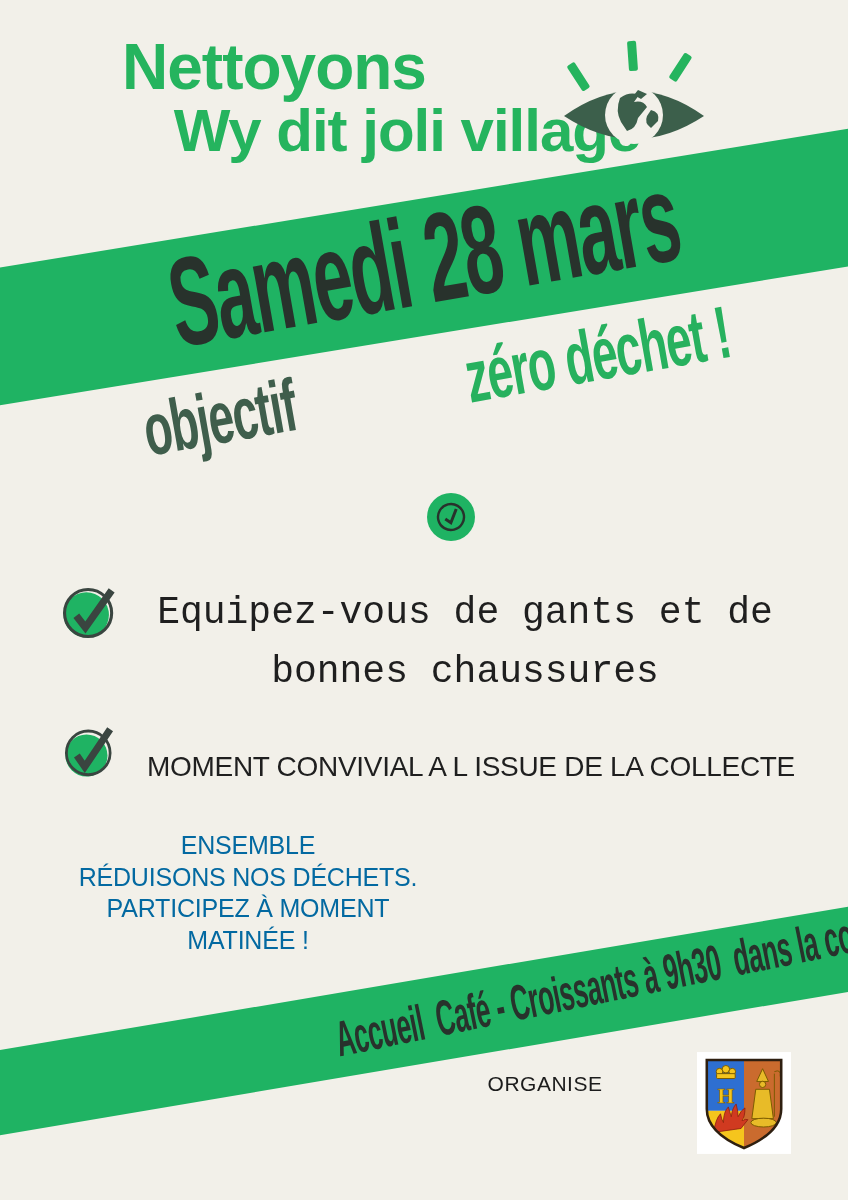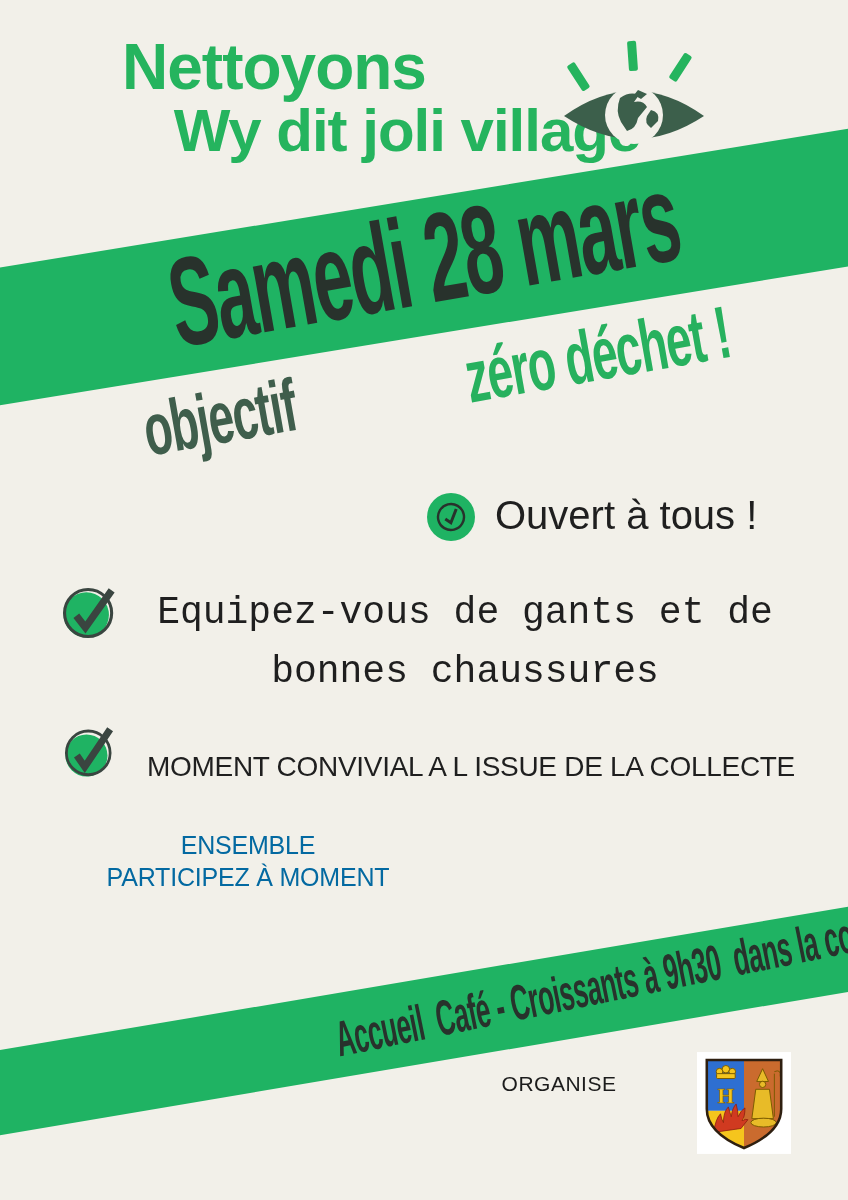--- a/index.html
+++ b/index.html
@@ -42,21 +42,21 @@
   .bullet3-text{position:absolute;left:91px;top:751px;width:760px;text-align:center;
     font-size:28px;letter-spacing:-0.3px;color:#1f1f1f;}
 
   .message{position:absolute;left:48px;top:830px;width:400px;text-align:center;
     font-size:25px;line-height:31.5px;color:#0369a1;letter-spacing:-0.2px;}
 
   .banner-bottom-text{top:952px;left:24px;width:800px;height:140px;line-height:140px;
     transform:rotate(-11.5deg);color:#28322c;font-weight:bold;font-size:50px;}
   .banner-bottom-text .squeeze{transform:scaleX(0.52);letter-spacing:-1px;}
 
-  .organiser{position:absolute;left:444px;top:1072px;width:230px;text-align:center;color:#1c1c1c;}
+  .organiser{position:absolute;left:430px;top:1072px;width:230px;text-align:center;color:#1c1c1c;}
   .organiser-l1{font-size:21px;letter-spacing:0.5px;}
   .organiser-l2{font-size:15.5px;margin-top:3px;letter-spacing:0.3px;}
 
   .eye{position:absolute;left:558px;top:36px;width:152px;height:116px;}
   .crest{position:absolute;left:697px;top:1052px;width:94px;height:102px;}
 </style>
 </head>
 <body>
 
 <div class="poster">
@@ -96,21 +96,20 @@
 
   <div class="check" style="left:427px;top:493px;">
     <svg width="48" height="48" viewBox="0 0 48 48">
       <circle cx="24" cy="24" r="24" fill="#1fb363"></circle>
       <g transform="rotate(-14 24 24)" stroke="#28322c" fill="none">
         <circle cx="24" cy="24" r="13" stroke-width="2.4"></circle>
         <path d="M18 24.5 l4.5 5 l8.5 -12" stroke-width="3"></path>
       </g>
     </svg>
   </div>
-  <div class="bullet1-text">Ouvert à tous !</div>
 
   <div class="check" style="left:60px;top:584px;">
     <svg width="58" height="58" viewBox="0 0 64 64">
       <circle cx="29" cy="34" r="25" fill="#1fb363"></circle>
       <circle cx="31" cy="32" r="26" fill="none" stroke="#3a4540" stroke-width="3.4"></circle>
       <path d="M18 35 l10 13 L57 7" fill="none" stroke="#3a4540" stroke-width="8"></path>
     </svg>
   </div>
   <div class="bullet2-text">Equipez-vous de gants et de bonnes chaussures</div>
 
@@ -118,21 +117,23 @@
     <svg width="56" height="56" viewBox="0 0 64 64">
       <circle cx="28" cy="36" r="24" fill="#1fb363"></circle>
       <circle cx="30" cy="33" r="25" fill="none" stroke="#3a4540" stroke-width="3.2"></circle>
       <path d="M17 36 l9 13 L55 6" fill="none" stroke="#3a4540" stroke-width="8"></path>
     </svg>
   </div>
   <div class="bullet3-text">MOMENT CONVIVIAL A L ISSUE DE LA COLLECTE</div>
 
   <div class="message">
     <div>ENSEMBLE</div>
+    <div>RÉDUISONS NOS DÉCHETS.</div>
     <div>PARTICIPEZ À MOMENT</div>
+    <div>MATINÉE !</div>
   </div>
 
   <div class="band band-bottom"></div>
   <div class="rot banner-bottom-text">
     <span class="squeeze">Accueil&nbsp; Café - Croissants à 9h30 &nbsp;dans la cour de l’école</span>
   </div>
 
   <div class="organiser">
     <div class="organiser-l1">ORGANISE</div>
   </div>

